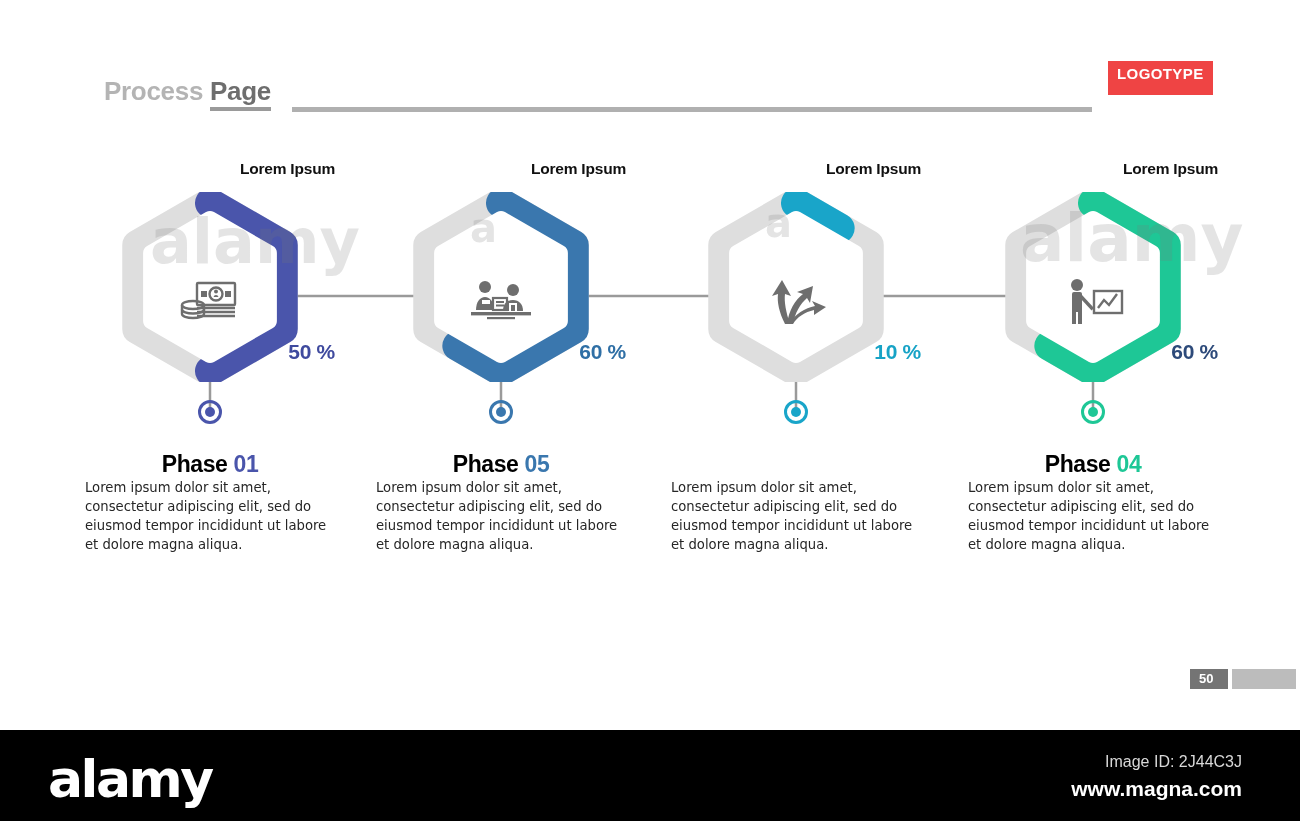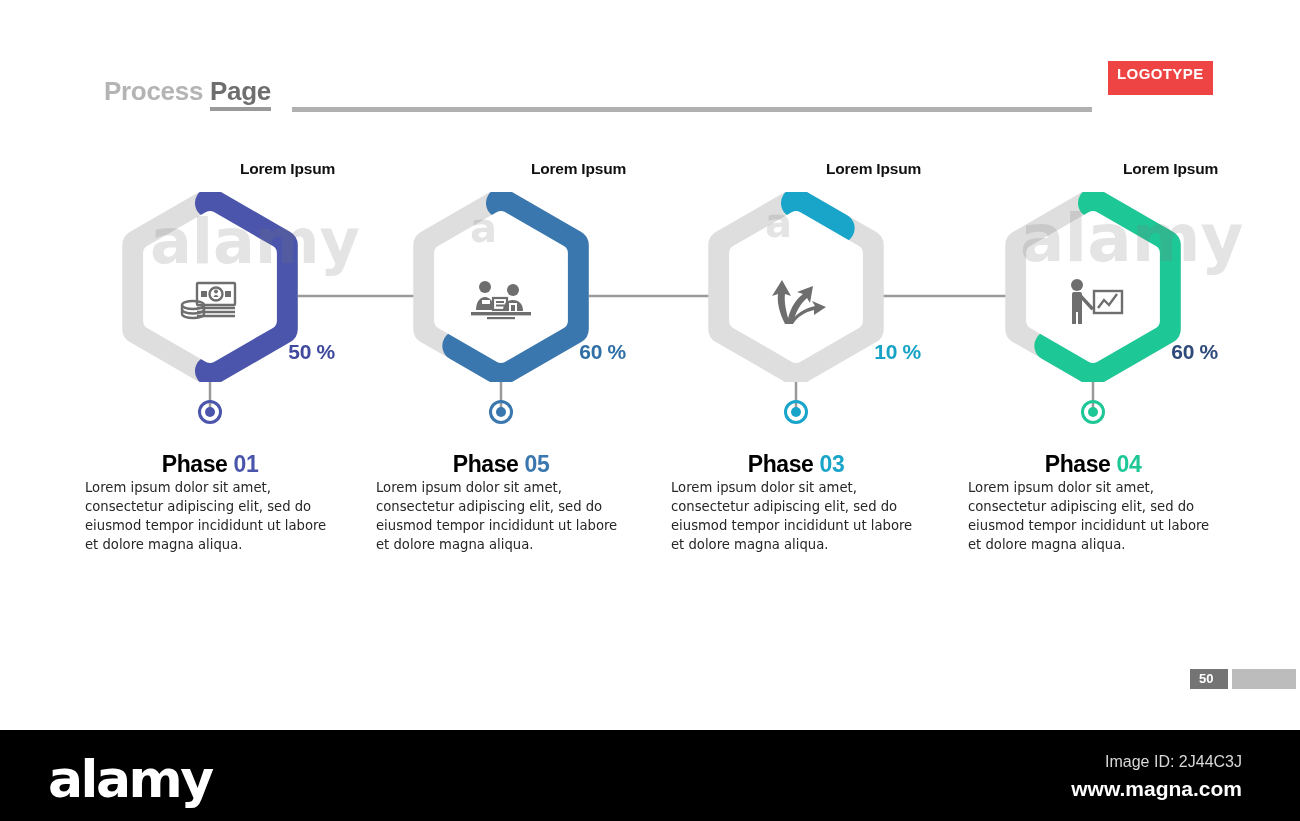--- a/index.html
+++ b/index.html
@@ -225,23 +225,21 @@
         <path d="M20 46 C14 34 12 24 13 16 l-6 2 10 -16 9 16 -6 -2 c-1 8 1 18 5 30 z"></path>
         <path d="M22 46 C24 32 30 22 38 16 l-6 -2 16 -6 -3 17 -3 -5 c-7 6 -12 15 -14 26 z"></path>
         <path d="M24 46 C30 36 40 30 50 28 l-3 -5 14 6 -12 8 0 -5 c-9 2 -17 7 -21 14 z"></path>
       </g>
     </svg></div>
       <div class="pct" style="color:#17a3c6" data-name="node-percent-3">10 %</div>
     </div>
       </div>
       <div class="marker" data-name="phase-marker-3" style="left: 671px;">
     <span class="dot" style="border-color: rgb(25, 165, 201); --c: #19a5c9;" data-name="phase-dot-icon-3"></span>
-    <div class="phase-label" data-name="phase-label-3">
-      <span data-name="phase-label-text-3">Phase </span><span class="phase-num" style="color:#19a5c9" data-name="phase-number-3">03</span>
-    </div></div>
+    </div>
       <div class="body-text" data-name="phase-body-text-3" style="left: 671px;">Lorem ipsum dolor sit amet, consectetur adipiscing elit, sed do eiusmod tempor incididunt ut labore et dolore magna aliqua.</div>
       <div class="node" data-name="process-node-4" style="left: 968px;">
     <div class="node-title" data-name="node-title-4">Lorem Ipsum</div>
     <div class="hexwrap" data-name="node-hexagon-4">
       <svg class="hexsvg" width="250" height="190" viewBox="0 0 250 190" data-name="hexagon-progress-ring-4">
         <path d="M125.00,11.00 L197.75,53.00 L197.75,137.00 L125.00,179.00 L52.25,137.00 L52.25,53.00 Z" fill="none" stroke="#dedede" stroke-width="30" stroke-linejoin="round" stroke-linecap="round" data-name="hexagon-track-4"></path>
         <path d="M125.00,11.00 L197.75,53.00 L197.75,137.00 L125.00,179.00 L81.35,153.80" fill="none" stroke="#1ec796" stroke-width="30" stroke-linejoin="round" stroke-linecap="round" data-name="hexagon-progress-4"></path>
         <path d="M125.00,27.00 L183.89,61.00 L183.89,129.00 L125.00,163.00 L66.11,129.00 L66.11,61.00 Z" fill="#ffffff" stroke="#ffffff" stroke-width="16" stroke-linejoin="round" data-name="hexagon-inner-fill-4"></path>
       </svg>
       <div class="hex-icon" data-name="presenter-chart-icon">

